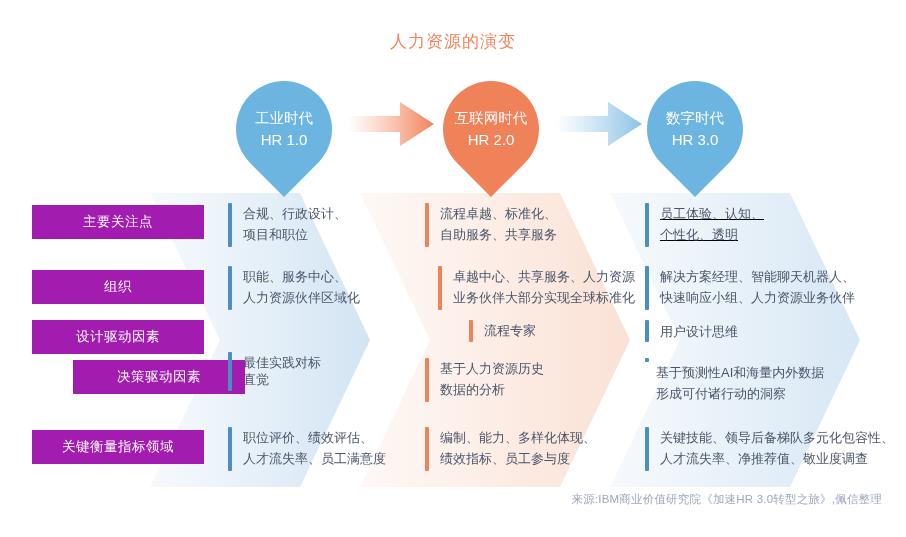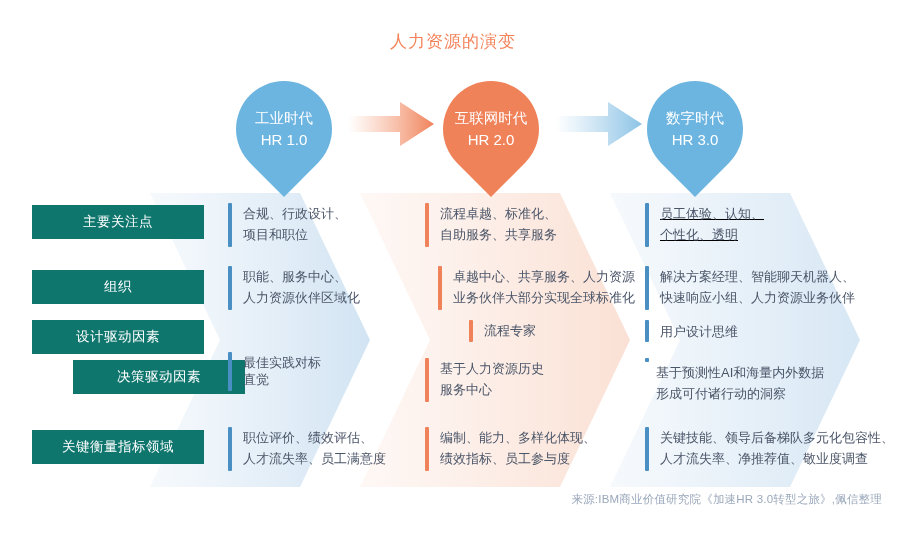--- a/index.html
+++ b/index.html
@@ -74,21 +74,21 @@
     width: 86px;
     height: 44px;
   }
 
   
   .row-label {
     position: absolute;
     left: 32px;
     width: 172px;
     height: 34px;
-    background: #0f766e;
+    background: #a21caf;
     color: #ffffff;
     font-size: 13.5px;
     display: flex;
     align-items: center;
     justify-content: center;
     letter-spacing: 0.5px;
   }
 
   
   .cell {
@@ -255,21 +255,21 @@
     <div class="cell-bar cell-bar-orange"></div>
     <div class="cell-text">
       <div>流程专家</div>
     </div>
   </div>
 
   <div class="cell" style="left:425px; top:358px; height:44px;">
     <div class="cell-bar cell-bar-orange"></div>
     <div class="cell-text">
       <div>基于人力资源历史</div>
-      <div>服务中心</div>
+      <div>数据的分析</div>
     </div>
   </div>
 
   <div class="cell" style="left:425px; top:427px; height:44px;">
     <div class="cell-bar cell-bar-orange"></div>
     <div class="cell-text">
       <div>编制、能力、多样化体现、</div>
       <div>绩效指标、员工参与度</div>
     </div>
   </div>

